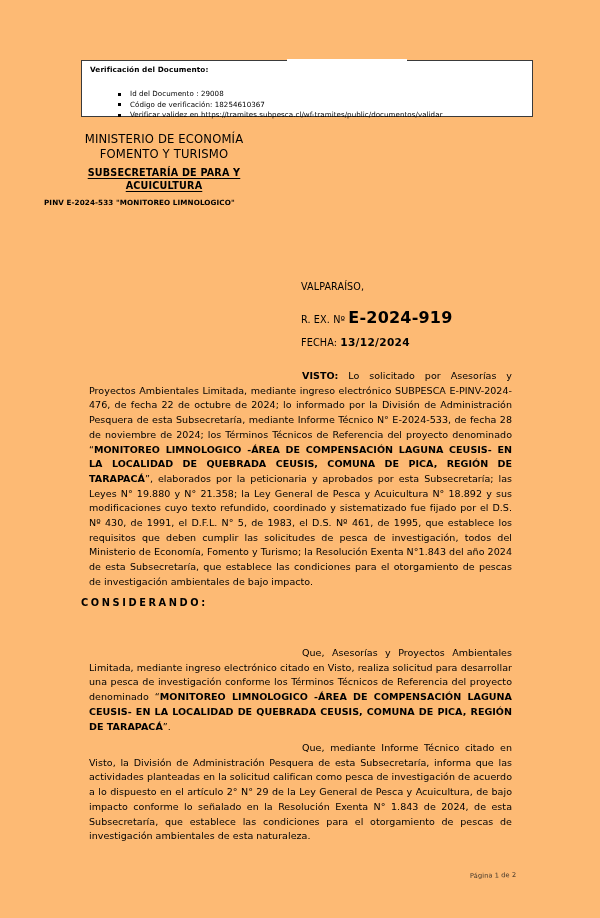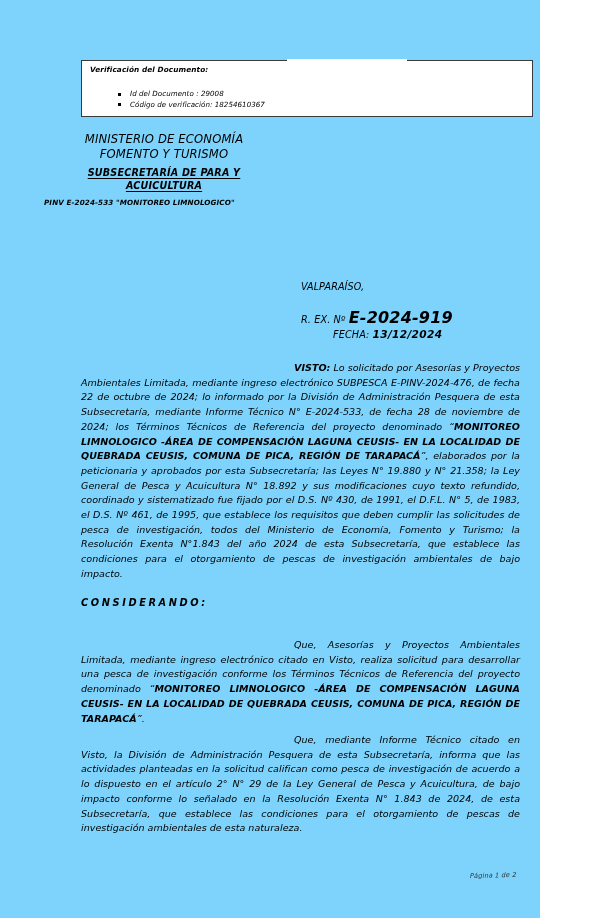--- a/index.html
+++ b/index.html
@@ -13,24 +13,23 @@
     height: 918px;
     position: relative;
     font-family: "DejaVu Sans", "Liberation Sans", sans-serif;
     color: #000000;
     overflow: hidden;
   }
 
   .page {
     position: absolute;
     inset: 0;
-    width: 540px;
+    width: 600px;
     height: 918px;
-    background: #7dd3fc;
-    font-style: italic;
+    background: #fdba74;
   }
 
   
   .verif-box {
     position: absolute;
     left: 81px;
     top: 60px;
     width: 452px;
     height: 57px;
     box-sizing: border-box;
@@ -138,39 +137,38 @@
     position: absolute;
     left: 301px;
     top: 308px;
     font-size: 9.7px;
     letter-spacing: 0.1px;
   }
   .resnum b { font-size: 16px; letter-spacing: 0.2px; }
   .fecha {
     position: absolute;
     left: 301px;
-    top: 328px;
+    top: 336px;
     font-size: 9.7px;
     letter-spacing: 0.1px;
-    margin-left: 32px;
   }
   .fecha b { font-size: 10.6px; letter-spacing: 0.3px; }
 
   
   .body-block {
     position: absolute;
     left: 81px;
     width: 439px;
   }
   .para {
     font-size: 9.55px;
     line-height: 14.7px;
     text-align: justify;
     letter-spacing: 0.02px;
-    margin: 0;
+    margin: 8px;
   }
   .para .lead-in {
     display: inline-block;
     width: 213px;
   }
   .para b { font-weight: bold; }
 
   #visto  { top: 361px; }
   #consid-1 { top: 638px; }
   #consid-2 { top: 733px; }
@@ -210,20 +208,24 @@
     <div class="verif-title">Verificación del Documento:</div>
     <ul class="verif-list">
       <li>
         <span class="bullet"></span>
         <span>Id del Documento : 29008</span>
       </li>
       <li>
         <span class="bullet"></span>
         <span>Código de verificación: 18254610367</span>
       </li>
+      <li>
+        <span class="bullet"></span>
+        <span>Verificar validez en https://tramites.subpesca.cl/wf-tramites/public/documentos/validar</span>
+      </li>
     </ul>
   </div>
 
   <div class="letterhead">
     <div class="lh-line">MINISTERIO DE ECONOMÍA</div>
     <div class="lh-line">FOMENTO Y TURISMO</div>
     <div class="lh-sub">
       <div><span>SUBSECRETARÍA DE PARA Y</span></div>
       <div><span>ACUICULTURA</span></div>
     </div>

